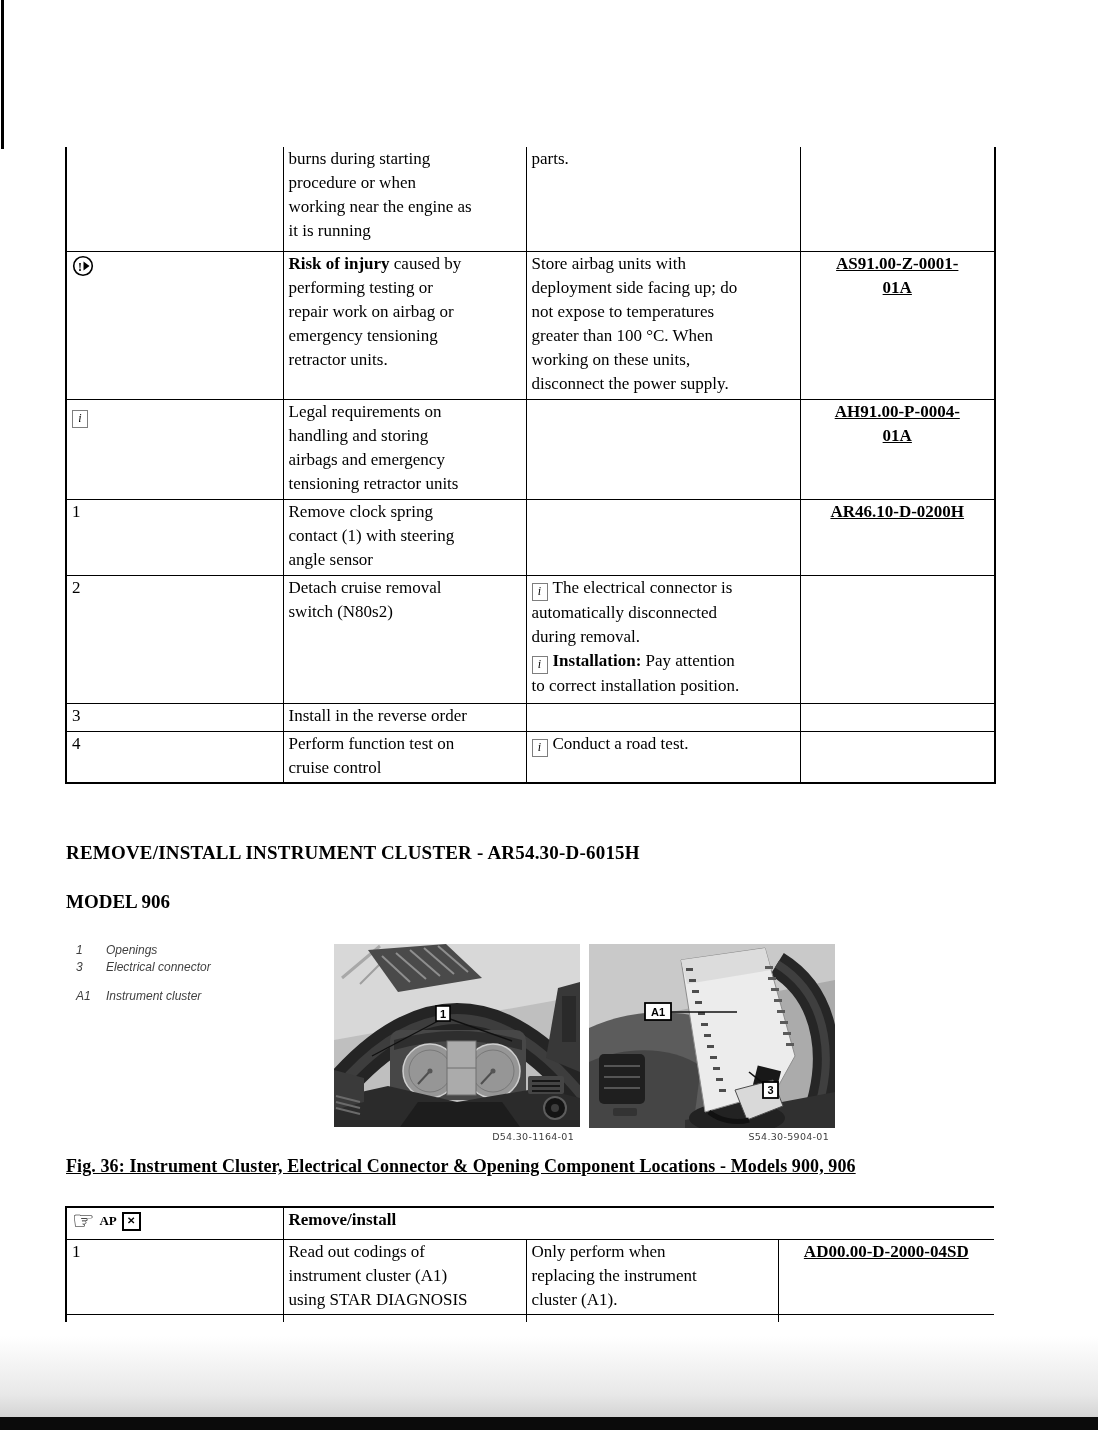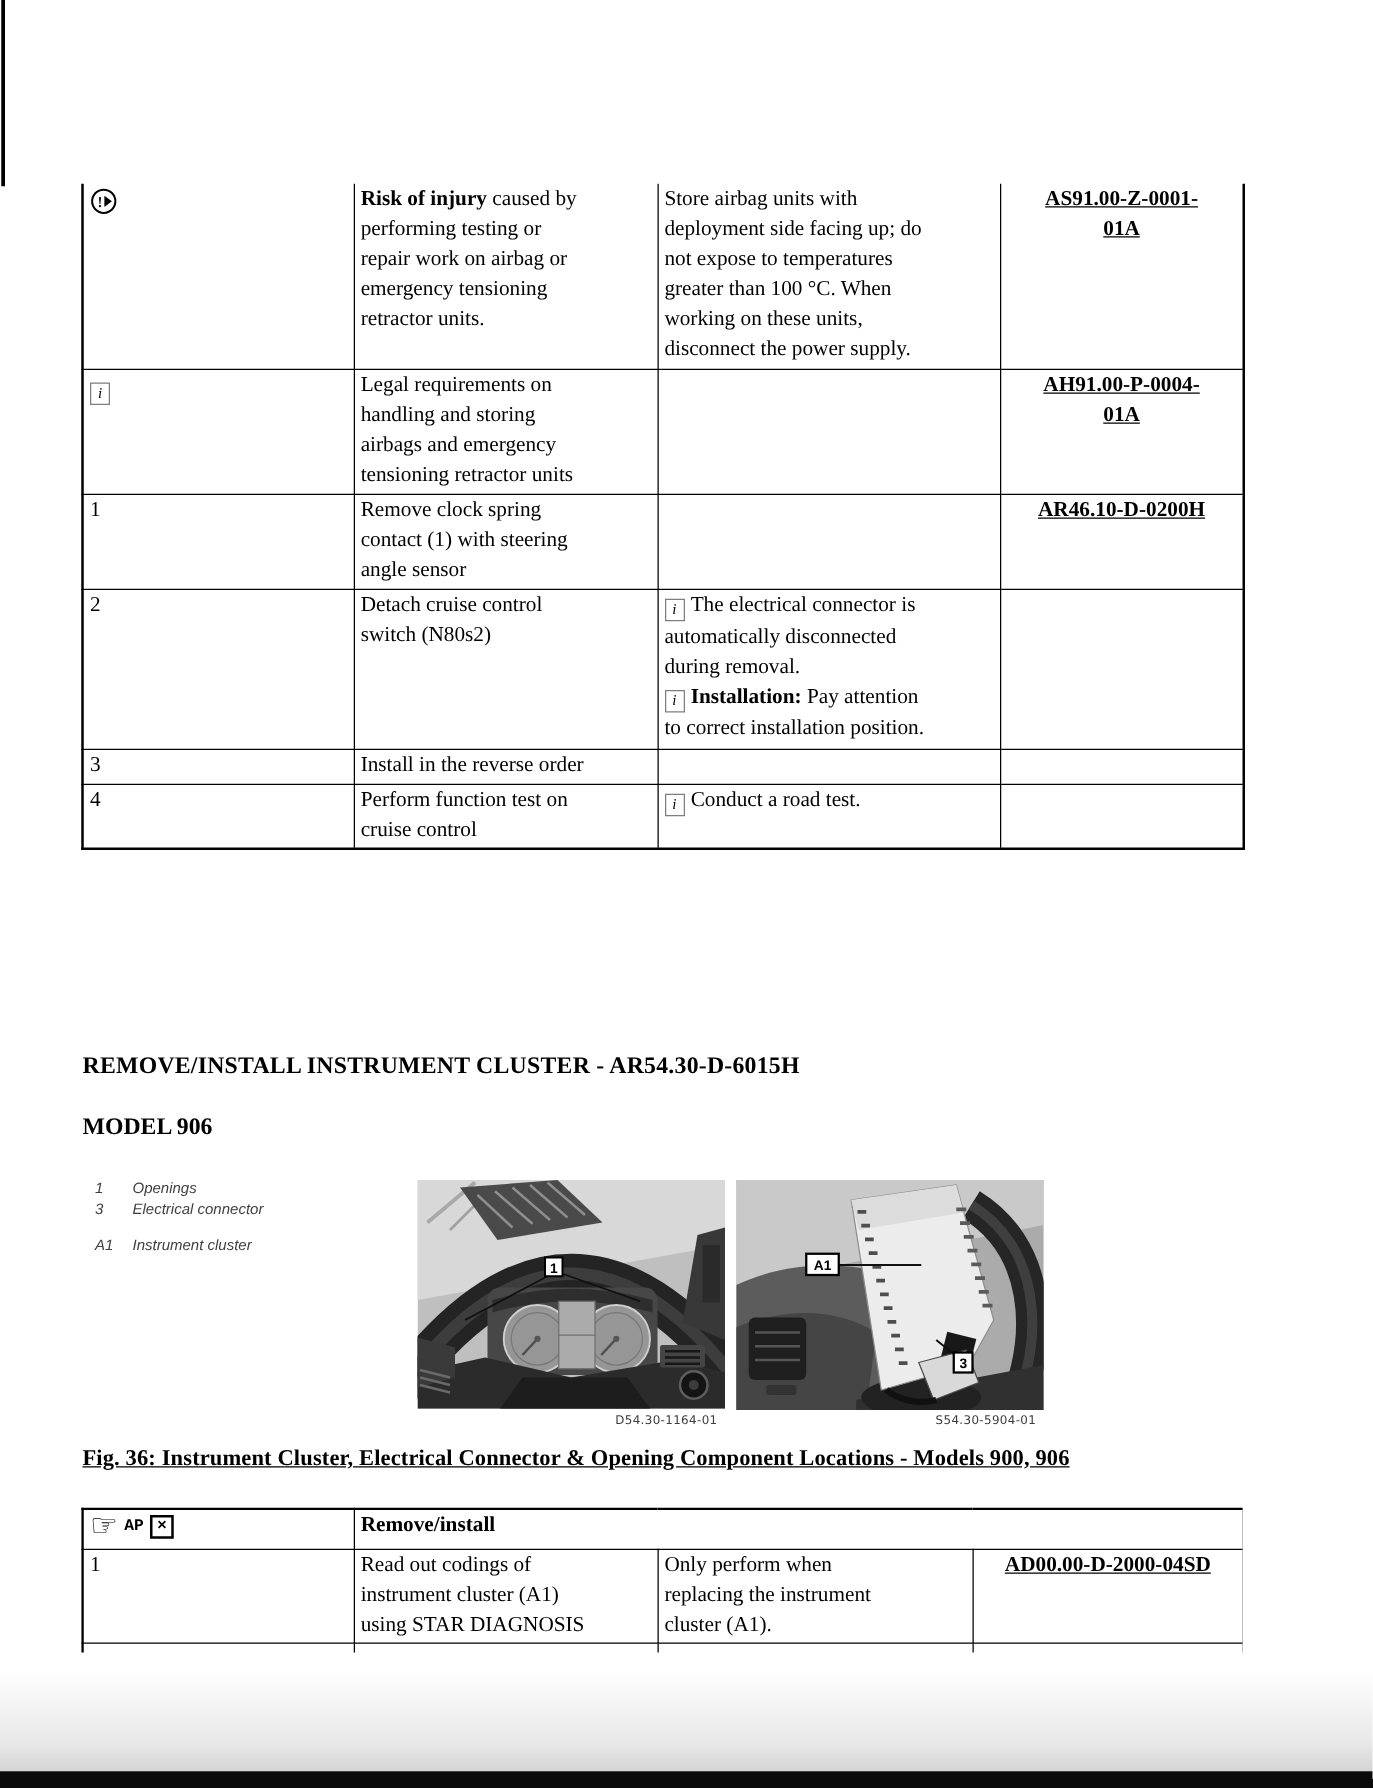--- a/index.html
+++ b/index.html
@@ -25,21 +25,21 @@
   .doclink{font-weight:700;text-decoration:underline;white-space:pre-line;cursor:pointer;}
   .t2wrap{top:1206px;height:116px;overflow:hidden;}
   .t2 .hdr td{font-weight:700;}
   .partial td{height:14px;}
   
   .info{display:inline-block;width:14px;height:16px;border:1px solid #7e7e7e;background:#fff;
     font:italic 12px/15px "Liberation Serif",serif;text-align:center;margin-right:5px;vertical-align:-2px;}
   .iconcell{padding-top:3px;}
   .handwrap{display:flex;align-items:center;gap:5px;padding-top:1px;}
   .hand{font-family:"DejaVu Sans",sans-serif;font-size:25px;line-height:22px;}
-  .ap{font-family:Liberation Mono, monospace;font-weight:700;font-size:13px;}
+  .ap{font-family:Liberation Serif, serif;font-weight:700;font-size:13px;}
   .xbox{display:inline-block;width:15px;height:15px;border:2px solid #000;
     font:700 10px/14px "Liberation Sans",sans-serif;text-align:center;}
   
   .h-section{position:absolute;left:66px;top:842px;font-size:19px;font-weight:700;letter-spacing:.2px;}
   .h-model{position:absolute;left:66px;top:891px;font-size:19px;font-weight:700;}
   .fig-caption{position:absolute;left:66px;top:1156px;width:960px;font-size:18px;font-weight:700;
     text-decoration:underline;letter-spacing:.1px;}
   
   .legend{position:absolute;left:76px;top:942px;font-family:"Liberation Sans","DejaVu Sans",sans-serif;
     font-style:italic;font-size:12px;line-height:17px;color:#3f3f3f;}
@@ -60,20 +60,29 @@
 
 <div class="twrap" style="top:147px">
 <table class="t1">
   <colgroup>
         <col style="width:217px">
         <col style="width:243px">
         <col style="width:274px">
         <col style="width:195px">
       </colgroup>
   <tbody>
+        <tr style="height:104px">
+    <td></td>
+    <td><span class="ml">burns during starting
+procedure or when
+working near the engine as
+it is running</span></td>
+    <td><span class="ml">parts.</span></td>
+    <td class="linkcell"></td>
+  </tr>
   <tr style="height:148px">
     <td class="iconcell">
       <svg width="22" height="22" viewBox="0 0 22 22">
         <circle cx="11" cy="11" r="9.3" fill="none" stroke="#000" stroke-width="1.6"></circle>
         <text x="6" y="15.5" style="font:700 12px 'Liberation Serif',serif">!</text>
         <polygon points="11.5,6.5 17.5,11 11.5,15.5" fill="#000"></polygon>
       </svg>
     </td>
     <td>
       <span class="ml"><span class="b">Risk of injury</span><span> caused by
@@ -104,21 +113,21 @@
   <tr style="height:76px">
     <td>1</td>
     <td><span class="ml">Remove clock spring
 contact (1) with steering
 angle sensor</span></td>
     <td></td>
     <td class="linkcell"><span class="doclink">AR46.10-D-0200H</span></td>
   </tr>
   <tr style="height:128px">
     <td>2</td>
-    <td><span class="ml">Detach cruise control
+    <td><span class="ml">Detach cruise removal
 switch (N80s2)</span></td>
     <td>
       <span class="info">i</span><span class="ml">The electrical connector is
 automatically disconnected
 during removal.</span><br>
       <span class="info">i</span><span class="ml"><span class="b">Installation:</span><span> Pay attention
 to correct installation position.</span></span>
     </td>
     <td class="linkcell"></td>
   </tr>

